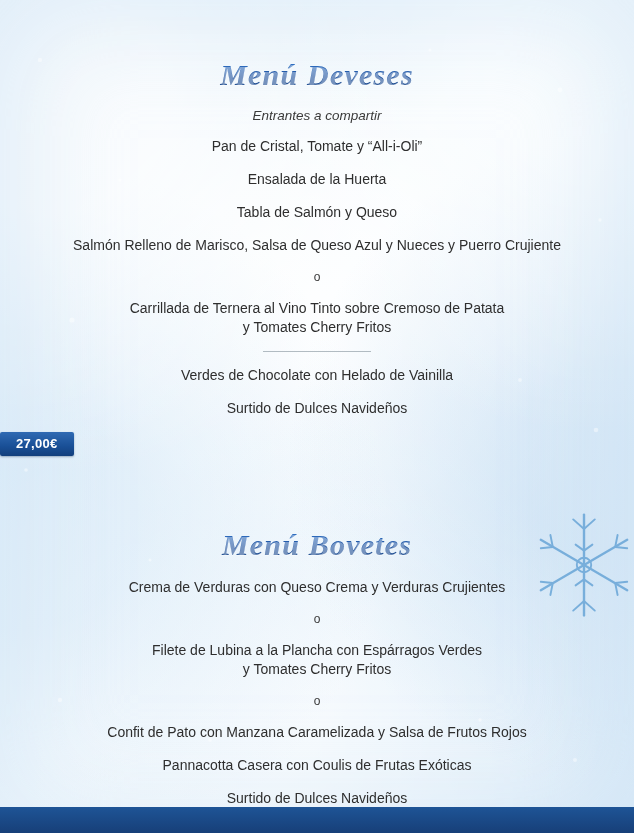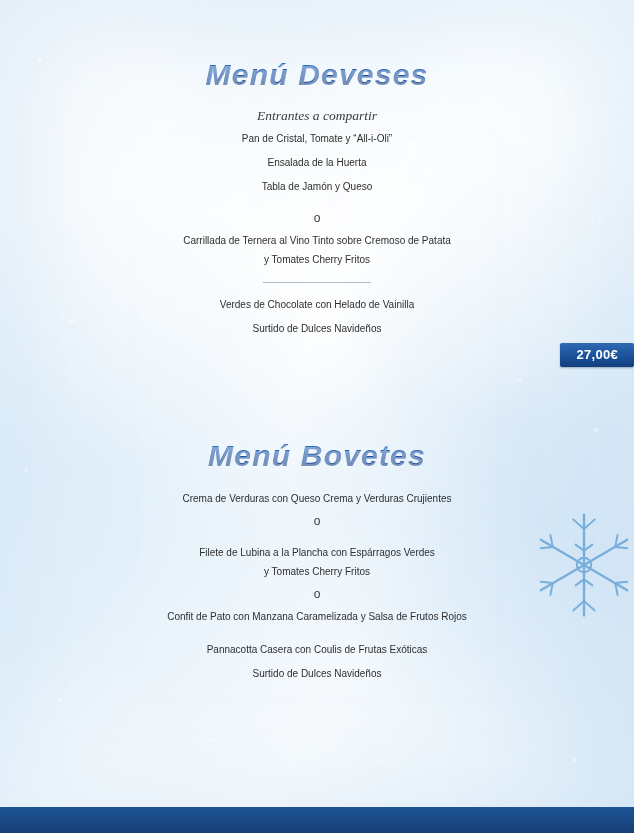--- a/index.html
+++ b/index.html
@@ -48,66 +48,65 @@
     text-align: center;
     color: #2c2c2c;
   }
   .menu-block {
     width: 100%;
   }
   #menu-1 { padding-top: 58px; }
   #menu-2 { padding-top: 72px; }
 
   .menu-title {
-    font-family: Liberation Sans, sans-serif;
+    font-family: Liberation Serif, serif;
     font-style: italic;
     font-weight: bold;
     font-size: 30px;
     letter-spacing: 1.2px;
     color: #1d58a7;
     background: linear-gradient(180deg, #3b7fd4 0%, #1b4f9c 55%, #14407f 100%);
     -webkit-background-clip: text;
     background-clip: text;
     -webkit-text-fill-color: transparent;
     margin: 0 0 16px 0;
     text-shadow: 0 1px 0 rgba(255,255,255,0.4);
   }
   .subtitle {
     font-style: italic;
     font-size: 13.5px;
     color: #3a3a3a;
     margin: 0 0 2px 0;
-    font-family: Liberation Serif, serif;
   }
   .line {
-    font-size: 10px;
+    font-size: 14px;
     line-height: 19px;
     color: #2e2e2e;
-    margin: 5px;
+    margin: 14px;
     white-space: pre;
   }
   .group {
     margin-top: 14px;
   }
   .sep-o {
     font-size: 12px;
     color: #3a3a3a;
     line-height: 16px;
     margin: 1px 0;
   }
   .rule {
     width: 108px;
     height: 1px;
     background: #9aa6ae;
     margin: 13px auto 12px auto;
     opacity: 0.75;
   }
   .price-wrap {
     display: flex;
-    justify-content: flex-end;
+    justify-content: flex-start;
   }
   .price {
     background: linear-gradient(180deg, #2f6ab3 0%, #194f96 60%, #123f7c 100%);
     color: #ffffff;
     font-size: 13px;
     font-weight: bold;
     letter-spacing: 0.3px;
     padding: 4px 16px 5px 16px;
     border-radius: 2px;
     box-shadow: 0 1px 2px rgba(20,50,90,0.35);
@@ -196,23 +195,24 @@
     </g>
   </svg>
 
   <div class="content">
 
     <section class="menu-block" id="menu-1">
       <h1 class="menu-title">Menú Deveses</h1>
       <p class="subtitle">Entrantes a compartir</p>
       <p class="line">Pan de Cristal, Tomate y “All-i-Oli”</p>
       <p class="line">Ensalada de la Huerta</p>
-      <p class="line">Tabla de Jamón y Queso</p>
+      <p class="line">Tabla de Salmón y Queso</p>
 
       <div class="group">
+        <p class="line">Salmón Relleno de Marisco, Salsa de Queso Azul y Nueces y Puerro Crujiente</p>
         <p class="sep-o">o</p>
         <p class="line">Carrillada de Ternera al Vino Tinto sobre Cremoso de Patata
 y Tomates Cherry Fritos</p>
       </div>
 
       <div class="rule"></div>
 
       <div>
         <p class="line">Verdes de Chocolate con Helado de Vainilla</p>
         <p class="line">Surtido de Dulces Navideños</p>

